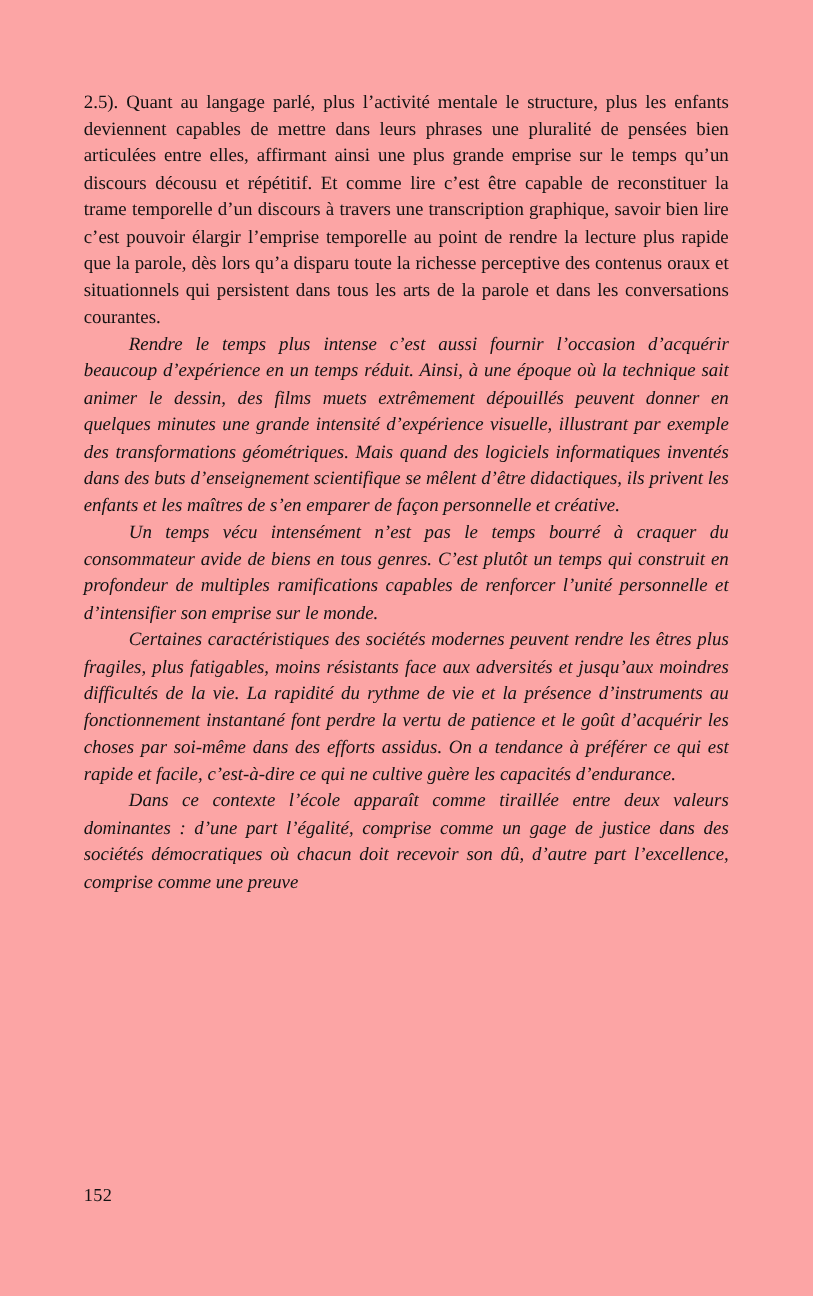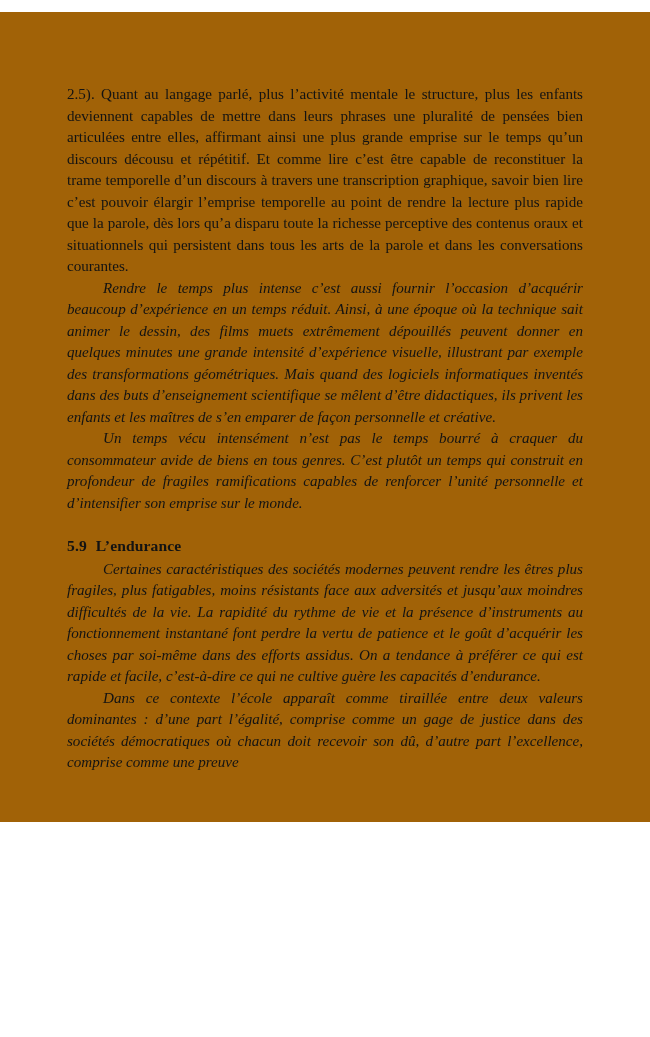--- a/index.html
+++ b/index.html
@@ -5,23 +5,23 @@
 <style>
   html, body {
     margin: 0;
     padding: 0;
     background: #ffffff;
   }
 
   .page {
     position: relative;
     width: 650px;
-    height: 810px;
-    background: #a16207;
-    margin: 12px auto;
+    height: 1037px;
+    background: #fca5a5;
+    margin: 0 auto;
     overflow: hidden;
     font-family: "Liberation Serif", "DejaVu Serif", serif;
     color: #131313;
   }
 
   .text-block {
     position: absolute;
     left: 67px;
     top: 72px;
     width: 516px;
@@ -71,25 +71,22 @@
 <body>
 
 <div class="page">
 
   <div class="text-block">
 
     <p class="body-text">2.5). Quant au langage parlé, plus l’activité mentale le structure, plus les enfants deviennent capables de mettre dans leurs phrases une pluralité de pensées bien articulées entre elles, affirmant ainsi une plus grande emprise sur le temps qu’un discours décousu et répétitif. Et comme lire c’est être capable de reconstituer la trame temporelle d’un discours à travers une transcription graphique, savoir bien lire c’est pouvoir élargir l’emprise temporelle au point de rendre la lecture plus rapide que la parole, dès lors qu’a disparu toute la richesse perceptive des contenus oraux et situationnels qui persistent dans tous les arts de la parole et dans les conversations courantes.</p>
 
     <p class="body-text indented">Rendre le temps plus intense c’est aussi fournir l’occasion d’acquérir beaucoup d’expérience en un temps réduit. Ainsi, à une époque où la technique sait animer le dessin, des films muets extrêmement dépouillés peuvent donner en quelques minutes une grande intensité d’expérience visuelle, illustrant par exemple des transformations géométriques. Mais quand des logiciels informatiques inventés dans des buts d’enseignement scientifique se mêlent d’être didactiques, ils privent les enfants et les maîtres de s’en emparer de façon personnelle et créative.</p>
 
-    <p class="body-text indented">Un temps vécu intensément n’est pas le temps bourré à craquer du consommateur avide de biens en tous genres. C’est plutôt un temps qui construit en profondeur de fragiles ramifications capables de renforcer l’unité personnelle et d’intensifier son emprise sur le monde.</p>
+    <p class="body-text indented">Un temps vécu intensément n’est pas le temps bourré à craquer du consommateur avide de biens en tous genres. C’est plutôt un temps qui construit en profondeur de multiples ramifications capables de renforcer l’unité personnelle et d’intensifier son emprise sur le monde.</p>
 
-    <h2 class="section-heading">
-      <span class="sec-num">5.9</span><span>L’endurance</span>
-    </h2>
 
     <p class="body-text indented">Certaines caractéristiques des sociétés modernes peuvent rendre les êtres plus fragiles, plus fatigables, moins résistants face aux adversités et jusqu’aux moindres difficultés de la vie. La rapidité du rythme de vie et la présence d’instruments au fonctionnement instantané font perdre la vertu de patience et le goût d’acquérir les choses par soi-même dans des efforts assidus. On a tendance à préférer ce qui est rapide et facile, c’est-à-dire ce qui ne cultive guère les capacités d’endurance.</p>
 
     <p class="body-text indented">Dans ce contexte l’école apparaît comme tiraillée entre deux valeurs dominantes : d’une part l’égalité, comprise comme un gage de justice dans des sociétés démocratiques où chacun doit recevoir son dû, d’autre part l’excellence, comprise comme une preuve</p>
 
   </div>
 
   <div class="page-number">152</div>
 
 </div>

